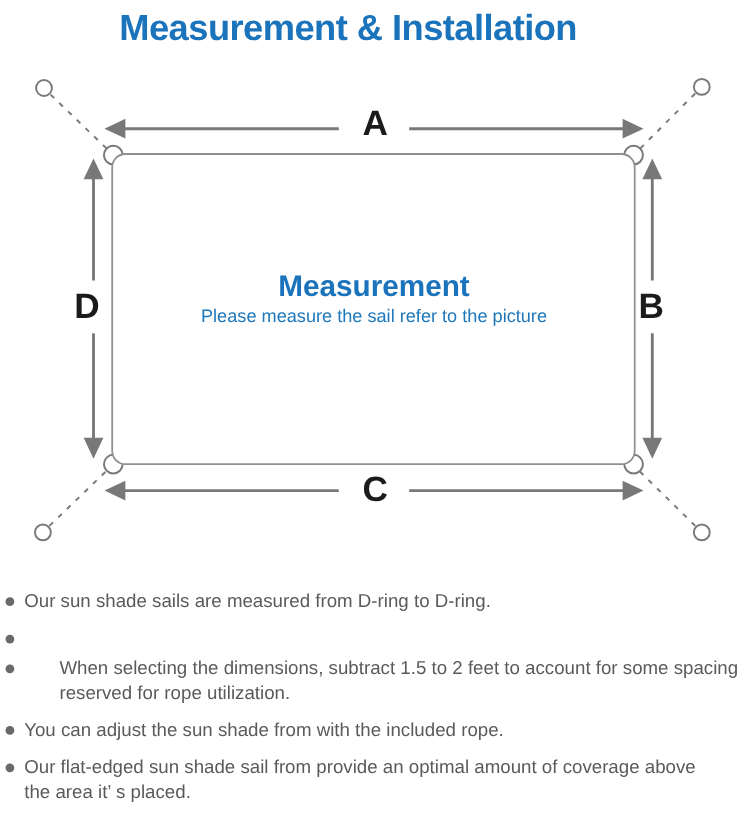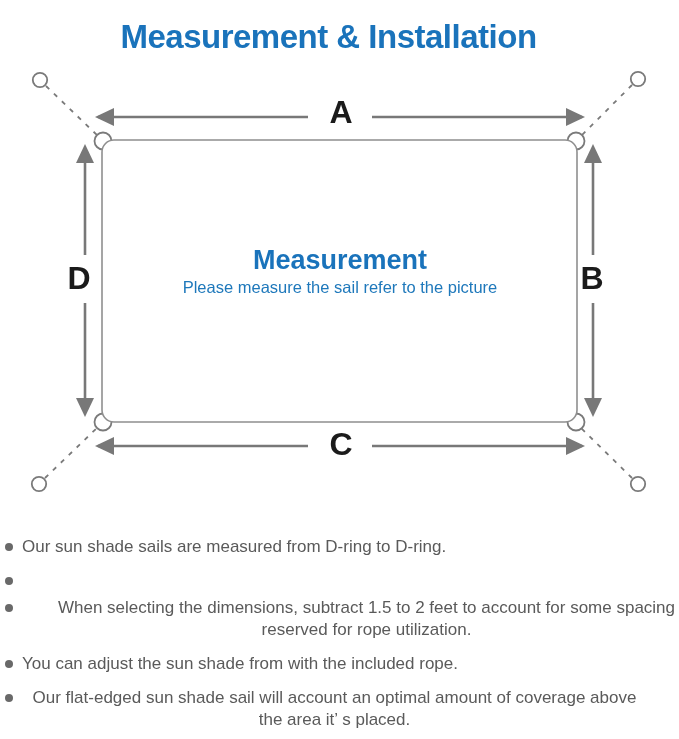--- a/index.html
+++ b/index.html
@@ -6,21 +6,21 @@
   body {
     width: 679px; height: 739px;
     background: #ffffff;
     font-family: "Liberation Sans", sans-serif;
     position: relative;
     overflow: hidden;
   }
   .page-title {
     position: absolute;
     top: 0; left: 0; width: 625px;
-    margin: 16px;
+    margin: 4px;
     text-align: center;
     font-size: 33px;
     font-weight: bold;
     letter-spacing: -0.5px;
     color: #1a73bb;
     line-height: 42px;
   }
   .diagram {
     position: absolute;
     top: 55px; left: 0;
@@ -63,21 +63,20 @@
     background: #696969;
     margin-top: 7px;
     margin-right: 9px;
     flex: 0 0 auto;
   }
   .note-text {
     font-size: 17px;
     line-height: 22px;
     color: #5a5a5a;
     max-width: 647px;
-    text-align: center;
   }
   .note-item:nth-child(3) .note-text { max-width: 657px; margin-left: 32px; }
   .note-item:nth-child(5) .note-text { max-width: 625px; }
 </style>
 </head>
 <body>
 
 <h1 class="page-title">Measurement &amp; Installation</h1>
 
 <svg class="diagram" width="679" height="450" viewBox="0 55 679 450">
@@ -152,15 +151,15 @@
   <div class="note-item">
     <span class="note-dot"></span>
     <span class="note-text">When selecting the dimensions, subtract 1.5 to 2 feet to account for some spacing reserved for rope utilization.</span>
   </div>
   <div class="note-item">
     <span class="note-dot"></span>
     <span class="note-text">You can adjust the sun shade from with the included rope.</span>
   </div>
   <div class="note-item">
     <span class="note-dot"></span>
-    <span class="note-text">Our flat-edged sun shade sail will account an optimal amount of coverage above the area it’ s placed.</span>
+    <span class="note-text">Our flat-edged sun shade sail from provide an optimal amount of coverage above the area it’ s placed.</span>
   </div>
 </div>
 
 </body></html>

